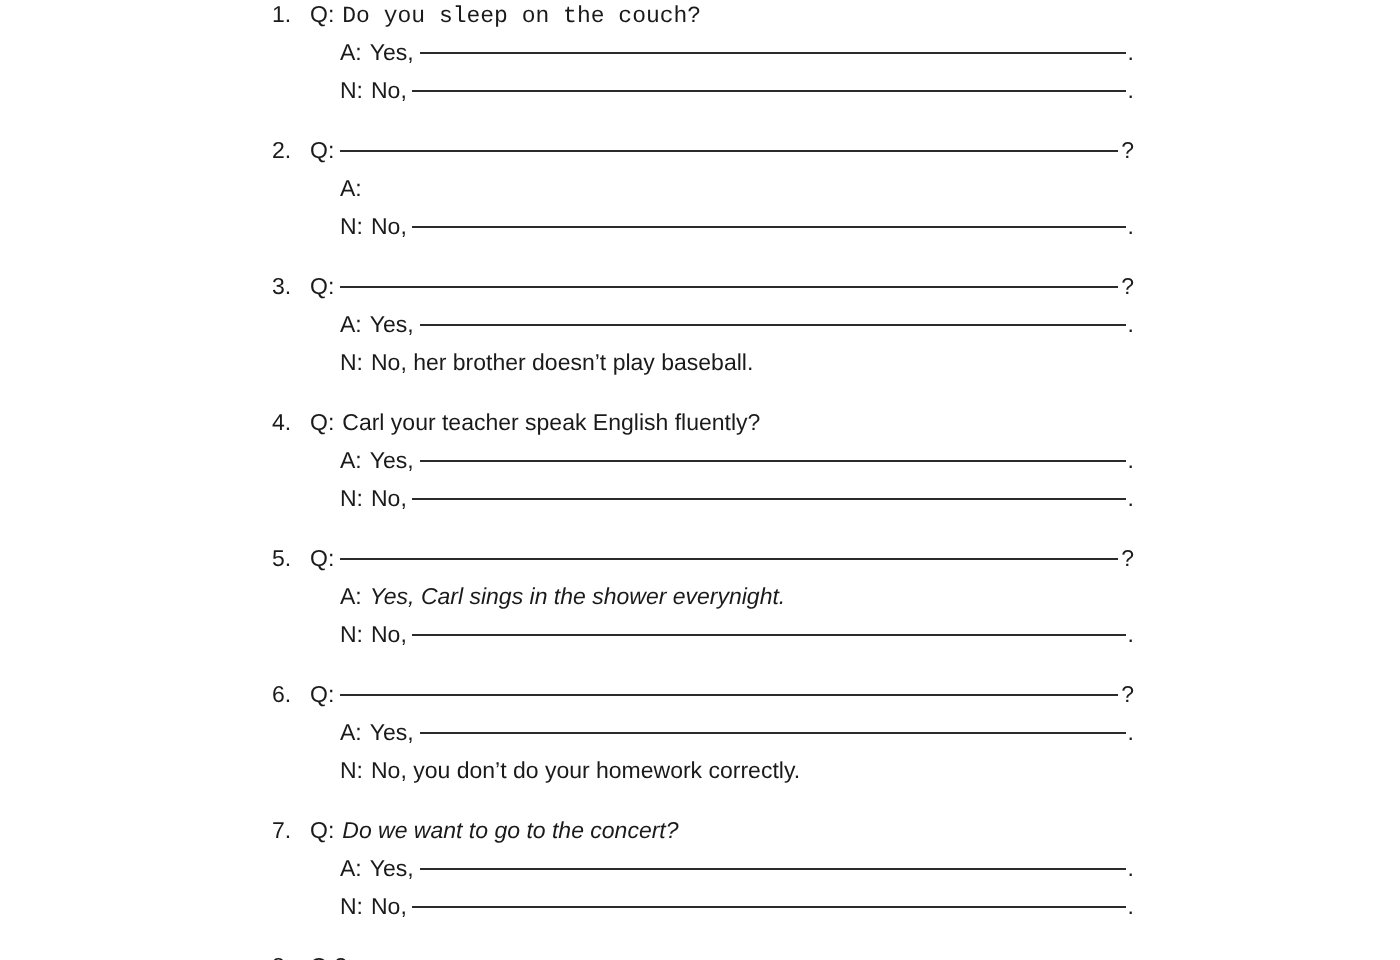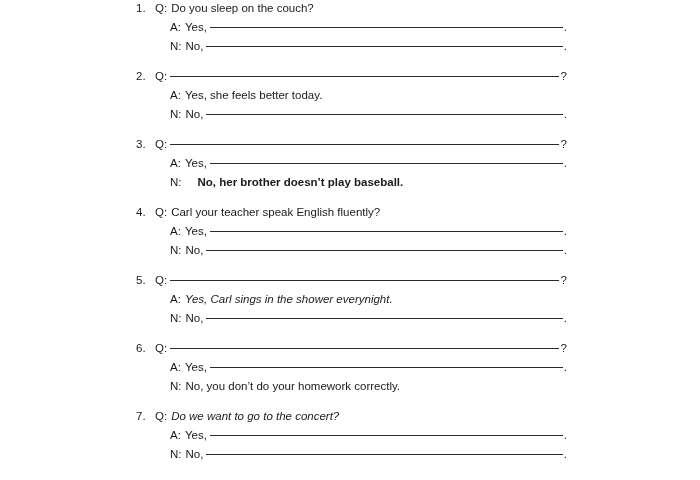--- a/index.html
+++ b/index.html
@@ -78,21 +78,21 @@
 
   .q-line, .an-line { padding-right: 133px; box-sizing: border-box; }
 </style>
 </head>
 <body>
 
 <div id="worksheet" style="padding-top: 0px;">
     <div class="item" style="margin-top: -1px;">
       <div class="line q-line answered">
         <span class="tag">Q:</span>
-        <span class="term" style="margin-left: 4px;">Do you sleep on the couch?</span>
+        <span class="term" style="margin-left: 4px; font-family: Liberation Mono, monospace;">Do you sleep on the couch?</span>
         <span class="num">1.</span>
       </div>
       <div class="line an-line">
         <span class="tag">A:</span>
         <span class="term" style="margin-left: 4px;">Yes,</span>
         <span class="rule"></span>
         <span class="term">.</span>
       </div>
       <div class="line an-line">
         <span class="tag">N:</span>
@@ -103,21 +103,20 @@
     </div>
     <div class="item">
       <div class="line q-line">
         <span class="tag">Q:</span>
         <span class="rule"></span>
         <span class="term">?</span>
         <span class="num">2.</span>
       </div>
       <div class="line an-line answered">
         <span class="tag">A:</span>
-        <span class="term" style="margin-left: 4px;">Yes, she feels better today.</span>
       </div>
       <div class="line an-line">
         <span class="tag">N:</span>
         <span class="term" style="margin-left: 4px;">No,</span>
         <span class="rule"></span>
         <span class="term">.</span>
       </div>
     </div>
     <div class="item">
       <div class="line q-line">
@@ -127,21 +126,21 @@
         <span class="num">3.</span>
       </div>
       <div class="line an-line">
         <span class="tag">A:</span>
         <span class="term" style="margin-left: 4px;">Yes,</span>
         <span class="rule"></span>
         <span class="term">.</span>
       </div>
       <div class="line an-line answered">
         <span class="tag">N:</span>
-        <span class="term" style="margin-left: 16px; font-weight: bold;">No, her brother doesn’t play baseball.</span>
+        <span class="term" style="margin-left: 4px;">No, her brother doesn’t play baseball.</span>
       </div>
     </div>
     <div class="item">
       <div class="line q-line answered">
         <span class="tag">Q:</span>
         <span class="term" style="margin-left: 4px;">Carl your teacher speak English fluently?</span>
         <span class="num">4.</span>
       </div>
       <div class="line an-line">
         <span class="tag">A:</span>

